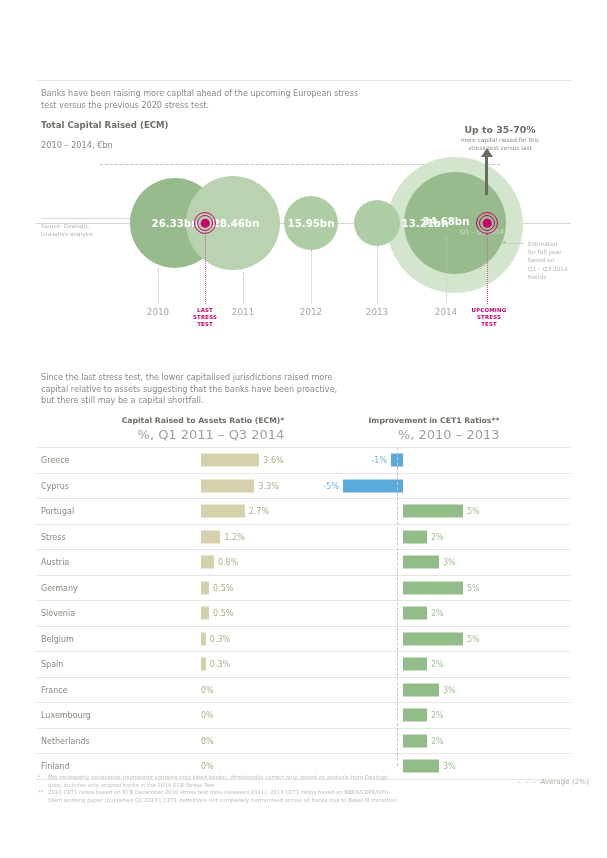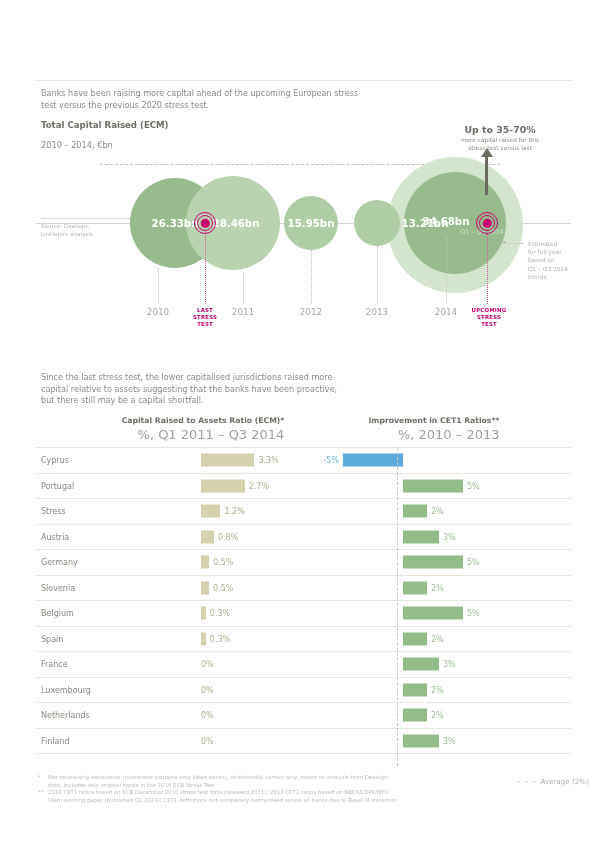--- a/index.html
+++ b/index.html
@@ -438,20 +438,27 @@
     <div class="ch-t">Capital Raised to Assets Ratio (ECM)*</div>
     <div class="ch-s">%, Q1 2011 – Q3 2014</div>
   </div>
   <div class="col-head" style="left:434px; top:416px;">
     <div class="ch-t">Improvement in CET1 Ratios**</div>
     <div class="ch-s">%, 2010 – 2013</div>
   </div>
 
   <div class="table">
       <div class="row">
+        <div class="rname">Greece</div>
+        <div class="cbar" style="width: 58.32px;"></div>
+        <div class="cval" style="left: 227.32px;">3.6%</div>
+        <div class="bbar" style="width: 12px; left: 355px;"></div>
+        <div class="bval" style="left: 333px; width: 18px;">-1%</div>
+      </div>
+      <div class="row">
         <div class="rname">Cyprus</div>
         <div class="cbar" style="width: 53.46px;"></div>
         <div class="cval" style="left: 222.46px;">3.3%</div>
         <div class="bbar" style="width: 60px; left: 307px;"></div>
         <div class="bval" style="left: 285px; width: 18px;">-5%</div>
       </div>
       <div class="row">
         <div class="rname">Portugal</div>
         <div class="cbar" style="width: 43.74px;"></div>
         <div class="cval" style="left: 212.74px;">2.7%</div>

